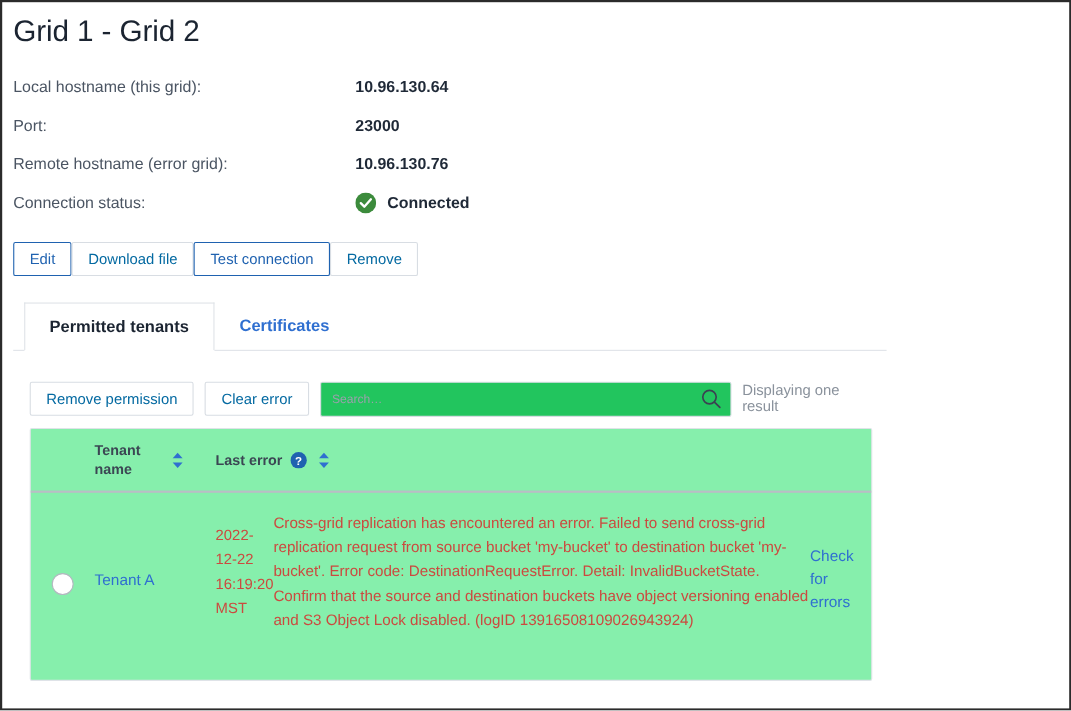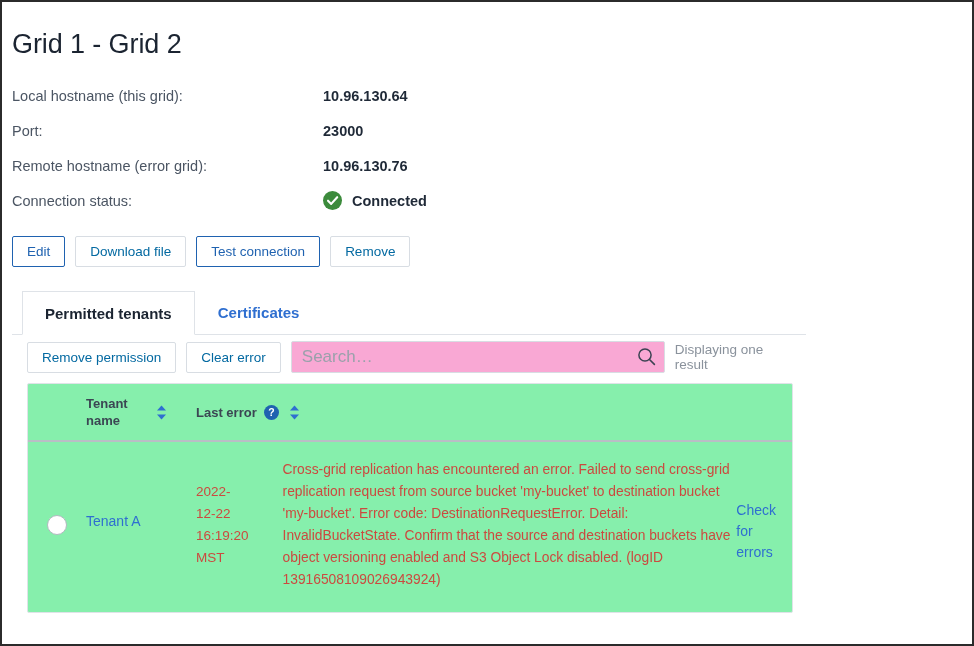--- a/index.html
+++ b/index.html
@@ -18,21 +18,21 @@
     box-sizing: border-box;
     border: 2px solid #2b2b2b;
     background: #ffffff;
     overflow: hidden;
   }
   #inner {
     position: absolute;
     left: 0; top: 0;
     width: 814px;
     height: 642px;
-    padding: 16px 10px;
+    padding: 0 10px;
     box-sizing: border-box;
   }
 
   
   .page-title {
     margin: 0;
     padding-top: 8px;
     font-size: 27px;
     font-weight: 400;
     color: #1b2431;
@@ -68,21 +68,20 @@
     height: 19px;
     margin-right: 10px;
     flex: 0 0 auto;
   }
 
   
   .button-row {
     margin-top: 18px;
     display: flex;
     align-items: center;
-    gap: 10px;
   }
   .btn {
     font-family: "Liberation Sans", sans-serif;
     font-size: 13.5px;
     height: 31px;
     padding: 0 14px;
     background: #ffffff;
     border-radius: 2px;
     display: inline-flex;
     align-items: center;
@@ -131,42 +130,41 @@
     font-weight: bold;
   }
   .tab.inactive {
     color: #2f6fd0;
     font-weight: bold;
     border: 1px solid transparent;
   }
 
   
   .toolbar {
-    margin-top: 6px;
-    display: flex;
-    align-items: center;
+    margin-top: 28px;
+    display: flex;
     gap: 10px;
     padding-left: 15px;
   }
   .search-wrap {
     position: relative;
     width: 380px;
     height: 32px;
   }
   .search-input {
     width: 100%;
     height: 32px;
     box-sizing: border-box;
     border: 1px solid #d8dde3;
     border-radius: 2px;
     padding: 0 34px 0 10px;
     font-family: "Liberation Sans", sans-serif;
-    font-size: 17px;
+    font-size: 11px;
     color: #3b4252;
-    background: #f9a8d4;
+    background: #22c55e;
     outline: none;
   }
   .search-input::placeholder { color: #9aa1ab; }
   .search-icon {
     position: absolute;
     right: 9px;
     top: 6px;
     width: 19px;
     height: 19px;
     pointer-events: none;
@@ -252,21 +250,20 @@
   .err-time {
     font-size: 13.5px;
     color: #cb4a3f;
     line-height: 22px;
   }
   .err-body {
     font-size: 13.8px;
     color: #cb4a3f;
     line-height: 22px;
     max-width: 718px;
-    margin-left: 34px;
   }
   .err-link {
     display: inline-block;
     margin-top: 13px;
     font-size: 14px;
     color: #2f6fd0;
     text-decoration: none;
     cursor: pointer;
     line-height: 21px;
   }

